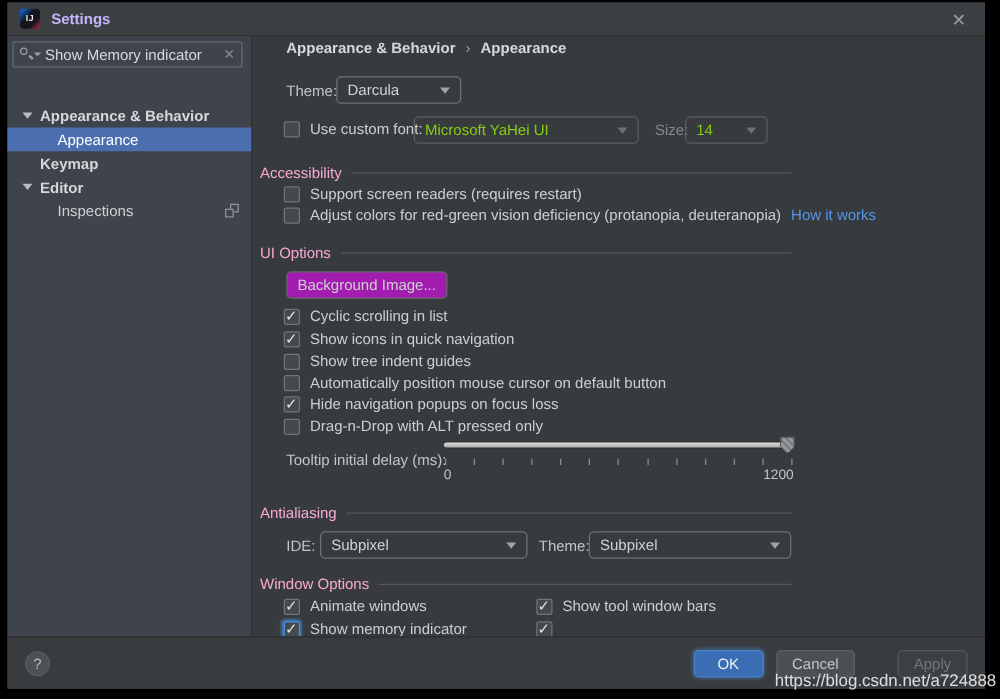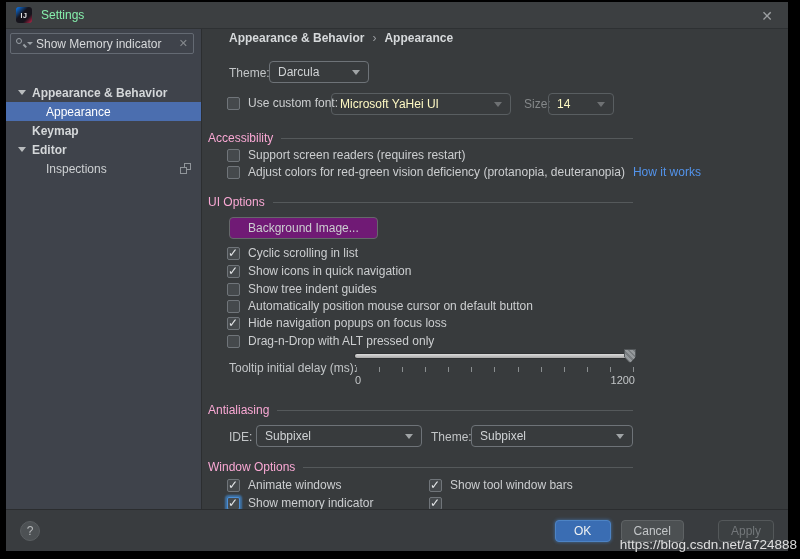--- a/index.html
+++ b/index.html
@@ -10,21 +10,21 @@
             background:#383b3d; color:#c8cbcd; }
 
   
   .titlebar { position:absolute; left:0; top:0; right:0; height:27px;
               background:#3c3f41; border-bottom:1px solid #2e3133;
               display:flex; align-items:center; padding:0 10px; }
   .app-icon { width:16px; height:16px; border-radius:3px; margin-right:9px;
               background:linear-gradient(135deg,#087cfa 0%,#16141c 40%,#16141c 70%,#fe2857 110%);
               color:#e8e8ea; font-size:7px; font-weight:bold;
               display:flex; align-items:center; justify-content:center; letter-spacing:.5px; }
-  .win-title { color:#86efac; font-weight:normal; }
+  .win-title { color:#c4b5fd; font-weight:bold; }
   .close-btn { position:absolute; right:12px; top:5px; width:18px; height:18px;
                color:#9da0a2; font-size:14px; line-height:18px; text-align:center; cursor:pointer; }
 
   
   .sidebar { position:absolute; left:0; top:27px; width:196px; bottom:42px;
              background:#3f434b; border-right:1px solid #2c2e30; }
   .searchbox { position:absolute; left:4px; top:4px; width:184px; height:21px;
                border:1px solid #646a73; border-radius:2px; background:#3f434b;
                display:flex; align-items:center; padding:0 5px; }
   .search-glyph { position:relative; width:16px; height:12px; flex:none; }
@@ -62,37 +62,37 @@
   .crumb-sep { color:#9a9da0; }
 
   .field-label { color:#c2c5c7; }
   .combo { height:22px; border:1px solid #6e7378; border-radius:4px;
            display:flex; align-items:center; padding:0 8px; cursor:pointer; }
   .combo .val { flex:1; color:#d0d3d5; white-space:nowrap; overflow:hidden; }
   .combo .arr { width:0; height:0; margin-left:6px; flex:none;
                 border-left:4px solid transparent; border-right:4px solid transparent;
                 border-top:5px solid #a0a4a6; }
   .combo.disabled { border-color:#595e61; cursor:default; }
-  .combo.disabled .val { color:#fef9c3; }
+  .combo.disabled .val { color:#84cc16; }
   .combo.disabled .arr { border-top-color:#6e7173; }
   .dim-label { color:#85888a; }
 
   .checkbox { width:13px; height:13px; background:#45494c; border:1px solid #70757a;
               border-radius:2px; flex:none; position:relative; cursor:pointer; }
   .checkbox.checked::after { content:"✓"; position:absolute; left:0px; top:-2px;
                              color:#e3e5e7; font-size:12px; }
   .checkbox.focus { border-color:#4c8fd6; box-shadow:0 0 2px 1.5px rgba(64,134,201,.75); }
   .cb-row { display:flex; align-items:center; gap:8px; height:16px; }
   .cb-label { color:#ccced0; white-space:nowrap; }
 
   .section { display:flex; align-items:center; gap:8px; height:14px; }
   .sec-title { color:#f9a8d4; flex:none; }
   .sec-line { flex:1; height:1px; background:#55595b; }
 
-  .push-button { height:22px; padding:0 18px; background:#701a75;
+  .push-button { height:22px; padding:0 8px; background:#a21caf;
                  border:1px solid #646869; border-radius:4px; color:#ccced0;
                  font-size:12px; display:inline-flex; align-items:center; cursor:pointer; }
   .link { color:#5394ec; cursor:pointer; white-space:nowrap; }
 
   
   .slider { width:280px; }
   .slider .track-wrap { position:relative; height:12px; }
   .slider .track { position:absolute; left:0; right:0; top:3px; height:4px; border-radius:2px;
                    background:linear-gradient(#dcdcdc,#a8a8a8); box-shadow:0 0 0 1px #2f3133; }
   .slider .thumb { position:absolute; right:-1px; top:-2px; width:12px; height:14px;

